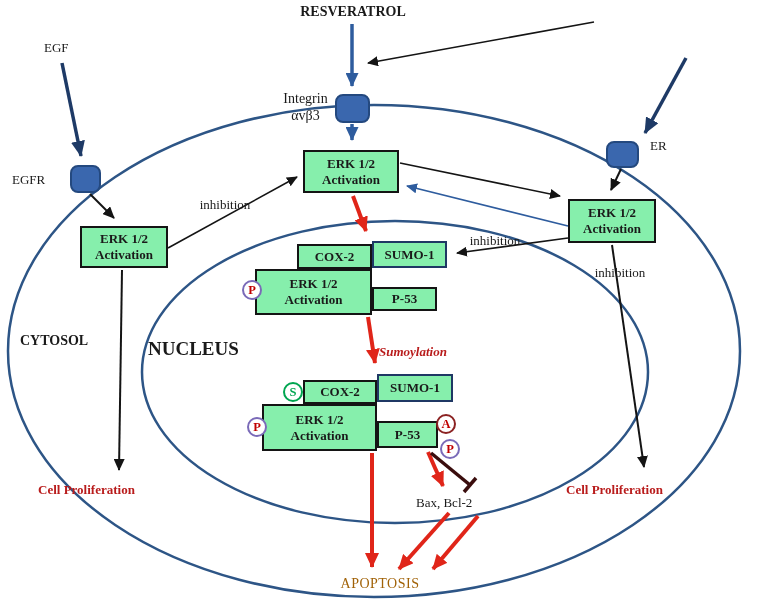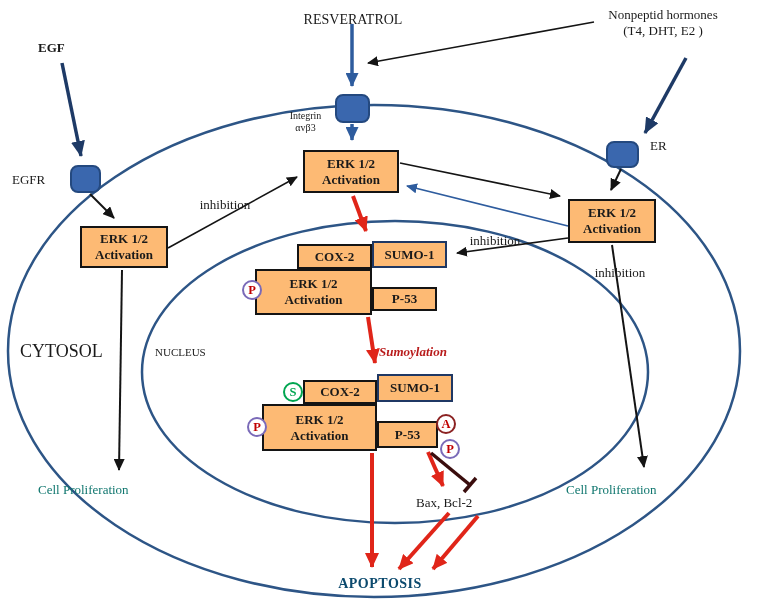--- a/index.html
+++ b/index.html
@@ -4,27 +4,27 @@
 <style>
   html,body { margin:0; padding:0; background:#ffffff; }
   .stage {
     position:relative; width:757px; height:606px; background:#ffffff;
     font-family:"Liberation Serif","DejaVu Serif",serif; overflow:hidden; color:#1a1a1a;
   }
   svg.layer { position:absolute; left:0; top:0; }
   .lbl {
     position:absolute; white-space:pre-line; font-size:13px; line-height:1.2; color:#1a1a1a;
   }
-  .bold   { font-weight:normal;margin-top:8px; }
+  .bold   { font-weight:bold; }
   .center { text-align:center; }
   .green  { color:#b91c1c; font-weight:bold;font-style:italic; }
-  .purple { color:#0f766e; font-weight:normal; }
-  .brown  { color:#0c4a6e; font-weight:bold; letter-spacing:0.5px; }
+  .purple { color:#b91c1c; font-weight:bold; }
+  .brown  { color:#a16207; font-weight:normal; letter-spacing:0.5px; }
   .box {
-    position:absolute; box-sizing:border-box; background:#fdba74;
+    position:absolute; box-sizing:border-box; background:#86efac;
     border:2px solid #141414; display:flex; align-items:center; justify-content:center;
     text-align:center; font-weight:bold; font-size:13px; line-height:1.2; white-space:pre-line;
   }
   .box.navy { border-color:#1F3864;text-align:center; }
   .badge {
     position:absolute; box-sizing:border-box; width:20px; height:20px; border-radius:50%;
     background:#ffffff; display:flex; align-items:center; justify-content:center;
     font-weight:bold; font-size:12.5px; line-height:1;
   }
   .badge.p { border:2px solid #7A6AB8; color:#C00000; }
@@ -89,35 +89,33 @@
     <line x1="431" y1="453" x2="470" y2="485" stroke="#3A0D0D" stroke-width="3.5"></line>
     <line x1="464" y1="492" x2="476" y2="478" stroke="#3A0D0D" stroke-width="3.5"></line>
 
     <rect x="71" y="166" width="29" height="26" rx="7" fill="#3A67AE" stroke="#24497F" stroke-width="2"></rect>
     <rect x="336" y="95" width="33" height="27" rx="7" fill="#3A67AE" stroke="#24497F" stroke-width="2"></rect>
     <rect x="607" y="142" width="31" height="25" rx="7" fill="#3A67AE" stroke="#24497F" stroke-width="2"></rect>
   </svg>
 
   <div class="lbl bold center" style="left:280px; top:4px; width:146px; font-size:14px;">RESVERATROL</div>
 
-  <div class="lbl center" style="left:588px; top:7px; width:150px;">Nonpeptid hormones
-(T4, DHT, E2 )</div>
 
-  <div class="lbl" style="left:38px; top:40px;font-weight:bold;">EGF</div>
+  <div class="lbl" style="left:44px; top:40px;">EGF</div>
 
   <div class="lbl" style="left:12px; top:172px;font-family:Liberation Serif, serif;">EGFR</div>
 
-  <div class="lbl center" style="left:277px; top:110px; width:57px; font-size:10px;">Integrin
+  <div class="lbl center" style="left:277px; top:91px; width:57px; font-size:14px;">Integrin
 αvβ3</div>
 
   <div class="lbl" style="left:650px; top:138px;">ER</div>
 
-  <div class="lbl bold" style="left:20px; top:333px; font-size:18px;">CYTOSOL</div>
+  <div class="lbl bold" style="left:20px; top:333px; font-size:14px;">CYTOSOL</div>
 
-  <div class="lbl bold" style="left:155px; top:338px; font-size:11px;">NUCLEUS</div>
+  <div class="lbl bold" style="left:148px; top:338px; font-size:19px;">NUCLEUS</div>
 
   <div class="lbl center" style="left:190px; top:197px; width:70px;">inhibition</div>
   <div class="lbl center" style="left:460px; top:233px; width:70px;">inhibition</div>
   <div class="lbl center" style="left:585px; top:265px; width:70px;">inhibition</div>
   <div class="lbl green" style="left:379px; top:344px;">Sumoylation</div>
 
   <div class="box" style="left:80px; top:226px; width:88px; height:42px;">ERK 1/2
 Activation</div>
   <div class="box" style="left:303px; top:150px; width:96px; height:43px;">ERK 1/2
 Activation</div>

